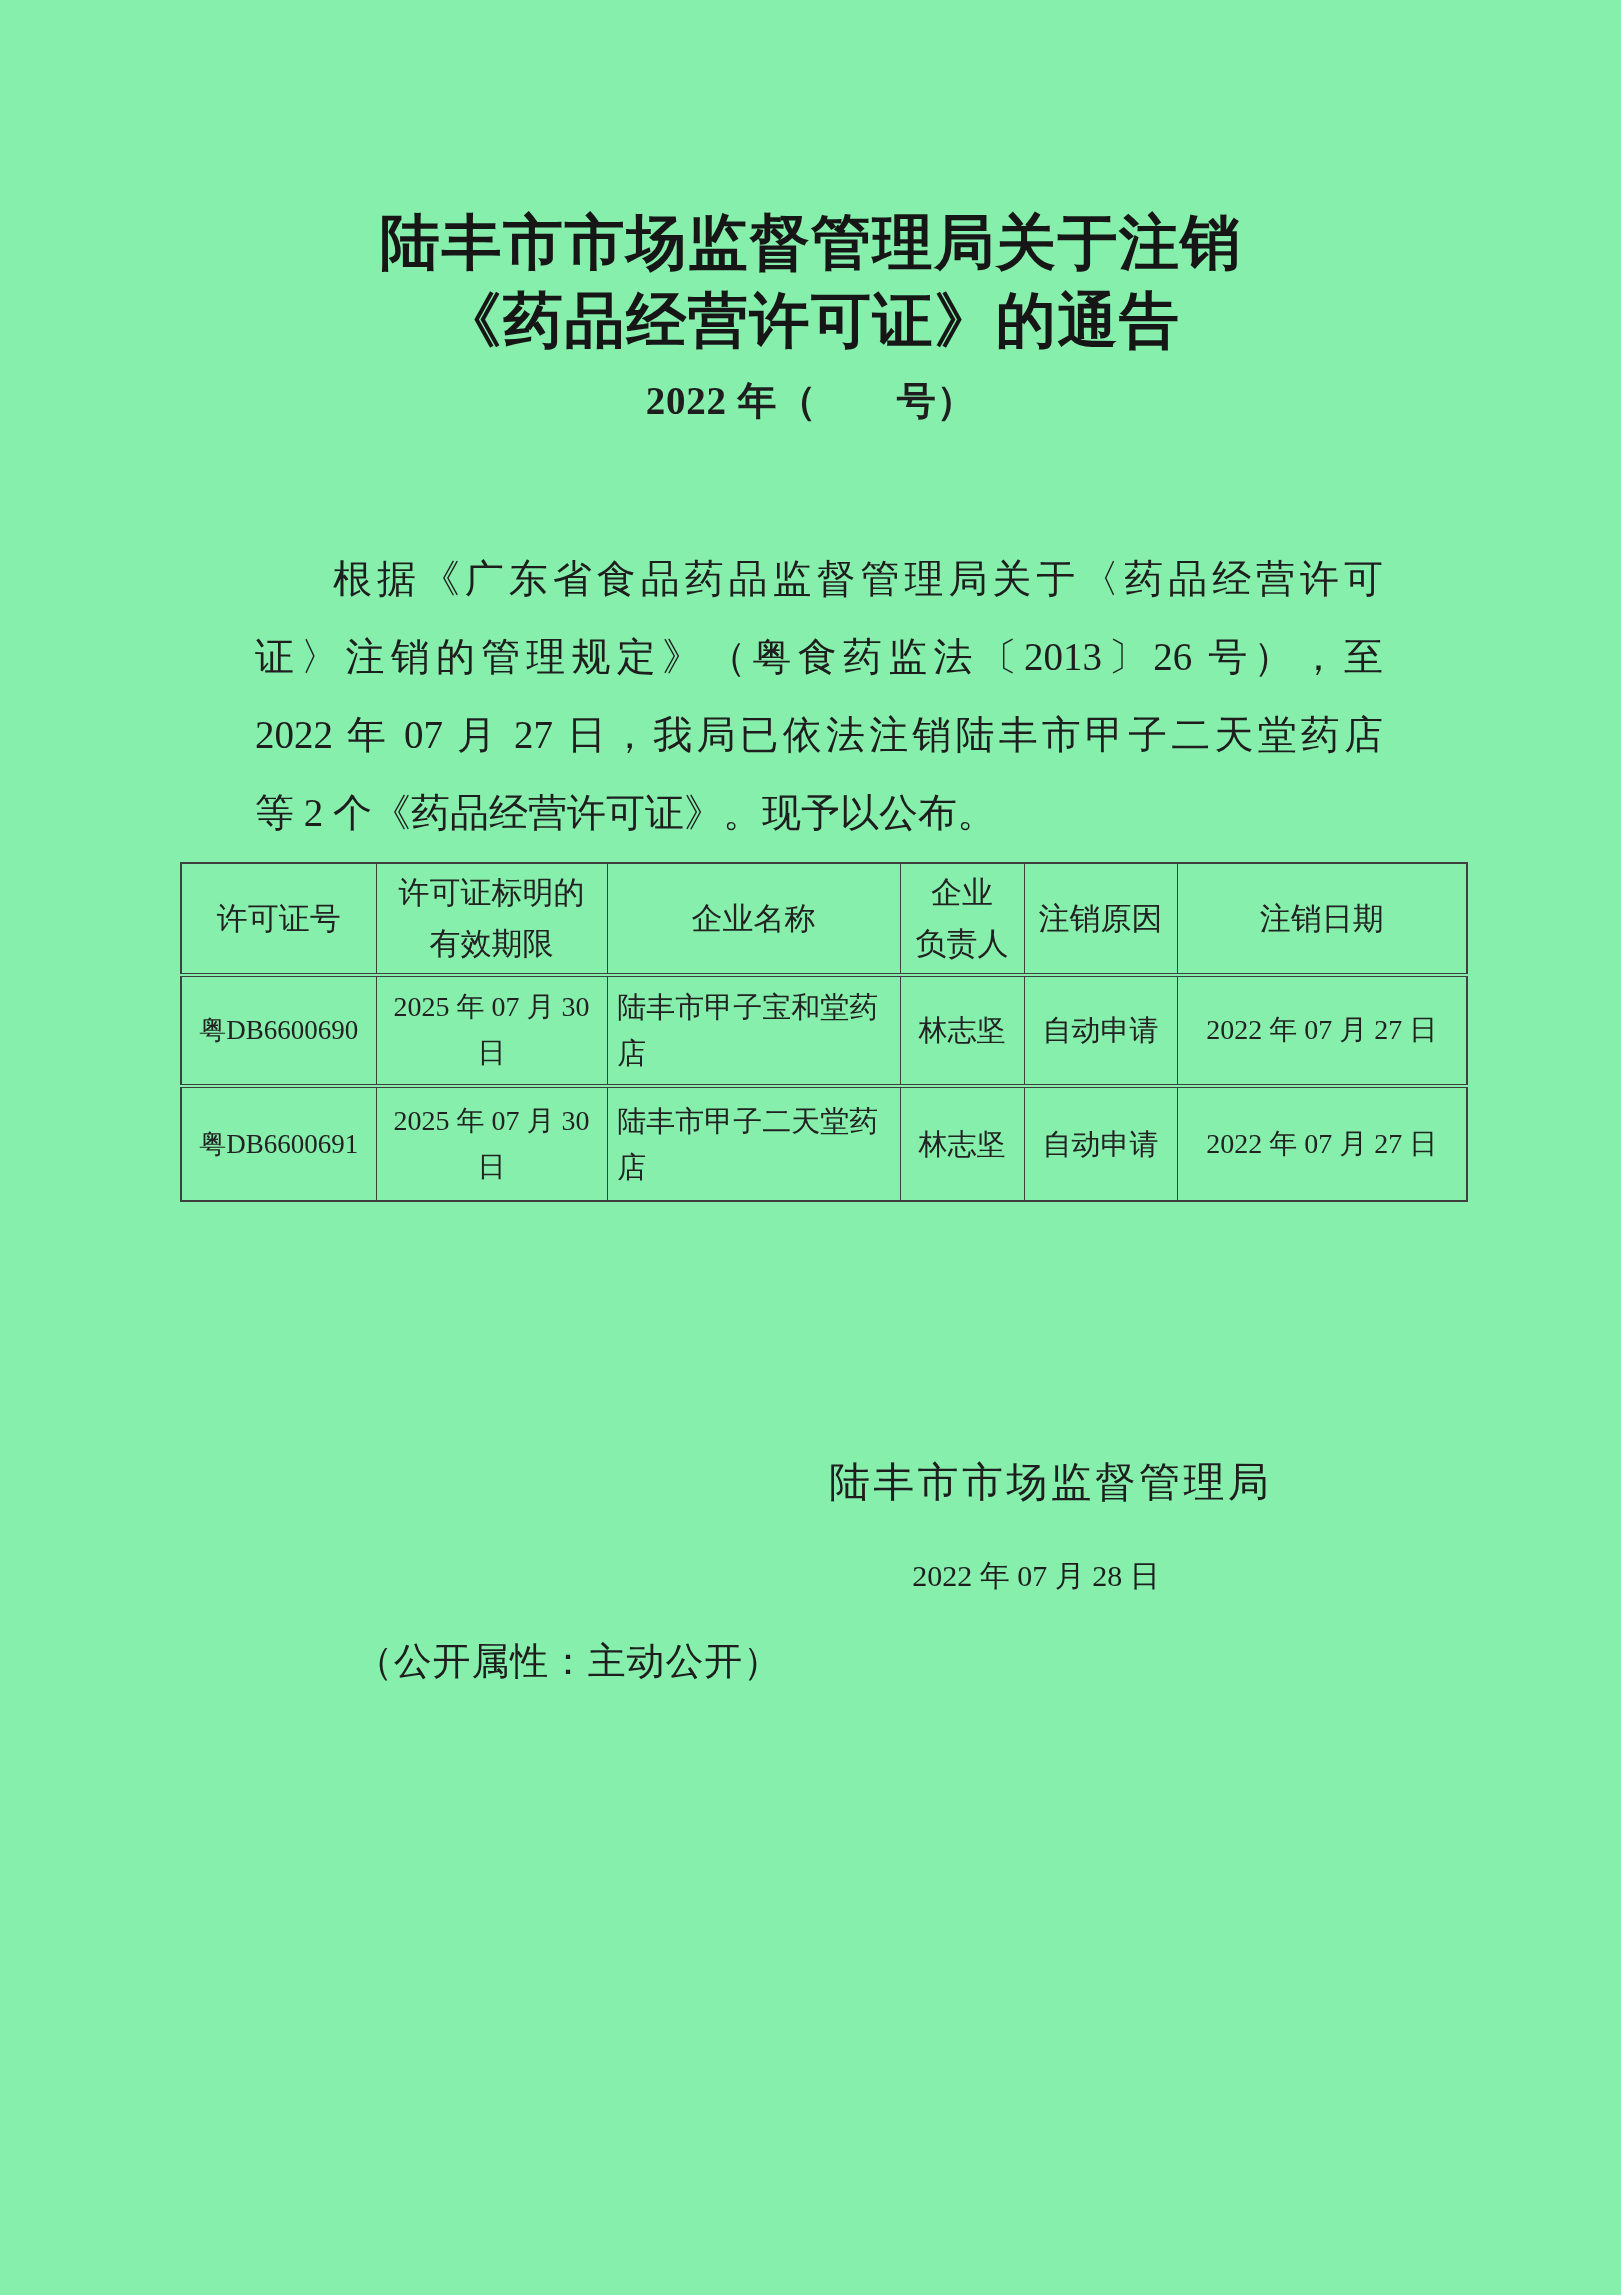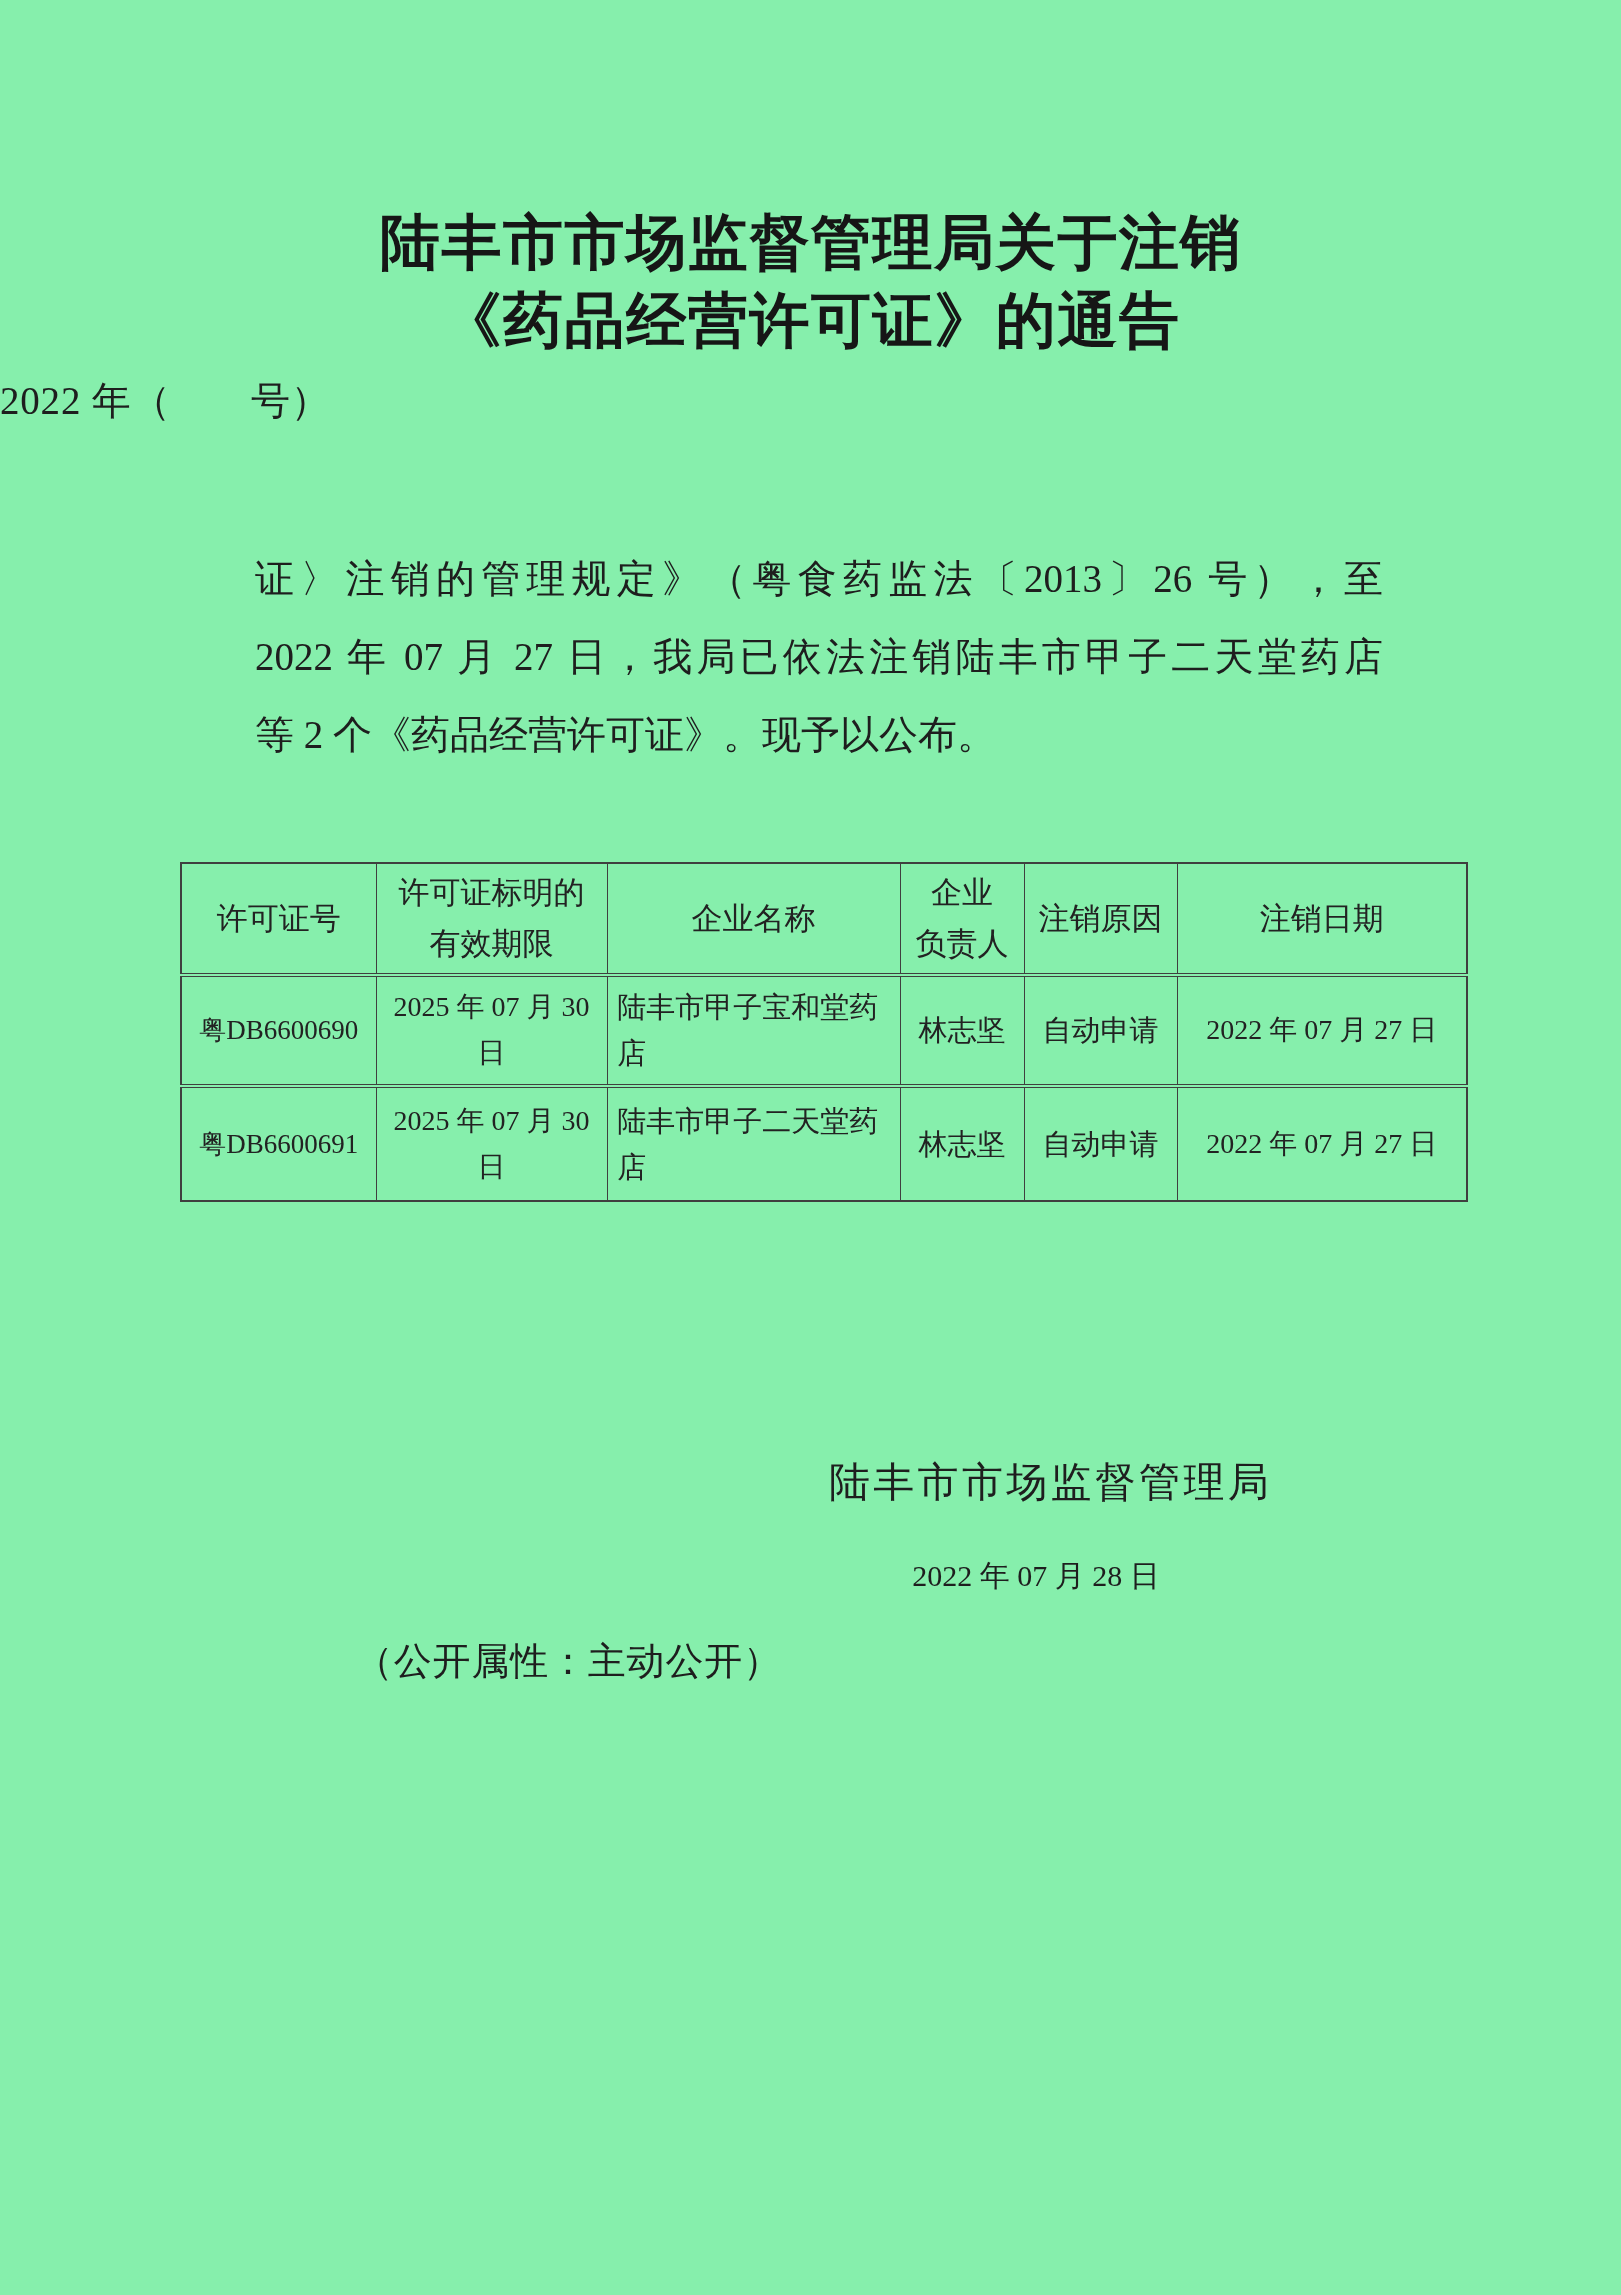--- a/index.html
+++ b/index.html
@@ -32,24 +32,25 @@
     font-size: 60px;
     line-height: 78px;
     letter-spacing: 1.6px;
     color: #161616;
   }
   .subtitle {
     position: absolute;
     top: 378px;
     left: 0;
     width: 100%;
-    text-align: left;
+    text-align: center;
     font-size: 39px;
     line-height: 46px;
     letter-spacing: 0.8px;
+    font-weight: bold;
   }
 
   
   .body-text {
     position: absolute;
     top: 540px;
     left: 255px;
     width: 1128px;
     font-size: 39px;
   }
@@ -140,20 +141,21 @@
 <div class="page">
 
   <div class="title">
     <div>陆丰市市场监督管理局关于注销</div>
     <div>《药品经营许可证》的通告</div>
   </div>
 
   <div class="subtitle">2022 年（　　号）</div>
 
   <div class="body-text">
+    <div class="body-line justify indent">根据《广东省食品药品监督管理局关于〈药品经营许可</div>
     <div class="body-line justify">证〉注销的管理规定》（粤食药监法〔2013〕26 号），至</div>
     <div class="body-line justify">2022 年 07 月 27 日，我局已依法注销陆丰市甲子二天堂药店</div>
     <div class="body-line">等 2 个《药品经营许可证》。现予以公布。</div>
   </div>
 
   <table class="license-table">
     <colgroup>
       <col style="width:195px">
       <col style="width:231px">
       <col style="width:293px">

